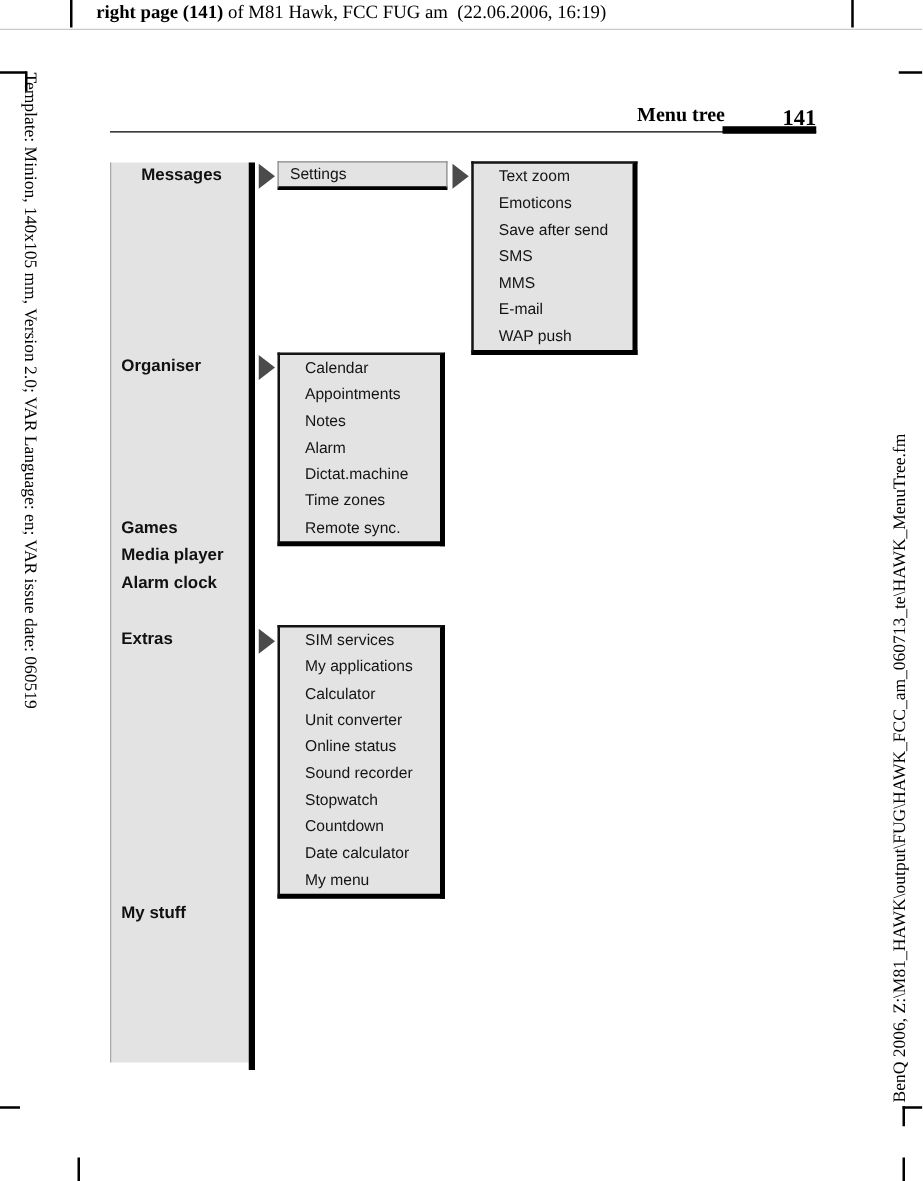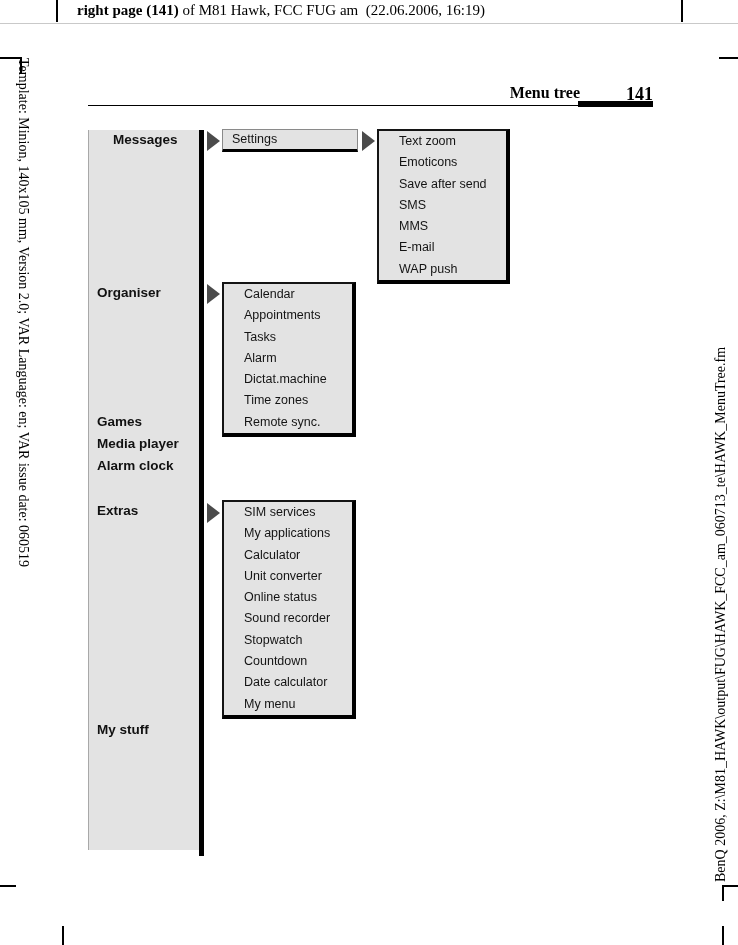--- a/index.html
+++ b/index.html
@@ -101,21 +101,21 @@
     <div class="box-item">Save after send</div>
     <div class="box-item">SMS</div>
     <div class="box-item">MMS</div>
     <div class="box-item">E-mail</div>
     <div class="box-item">WAP push</div>
   </div>
 
   <div class="abs box box-multi box-l2" style="top:282px;">
     <div class="box-item">Calendar</div>
     <div class="box-item">Appointments</div>
-    <div class="box-item">Tasks</div>
+    <div class="box-item">Notes</div>
     <div class="box-item">Alarm</div>
     <div class="box-item">Dictat.machine</div>
     <div class="box-item">Time zones</div>
     <div class="box-item">Remote sync.</div>
   </div>
 
   <div class="abs box box-multi box-l2" style="top:500px;">
     <div class="box-item">SIM services</div>
     <div class="box-item">My applications</div>
     <div class="box-item">Calculator</div>

